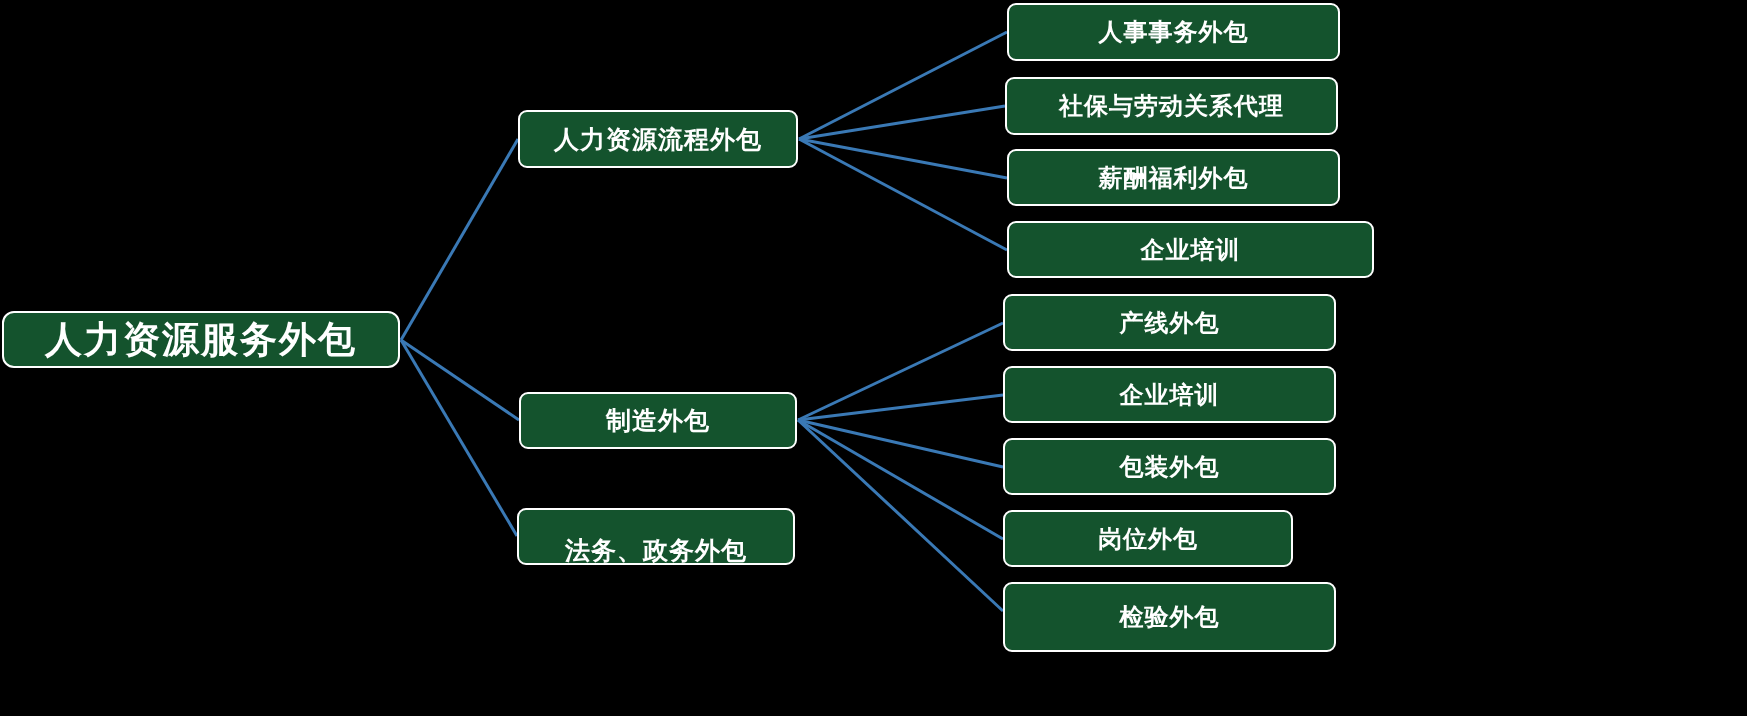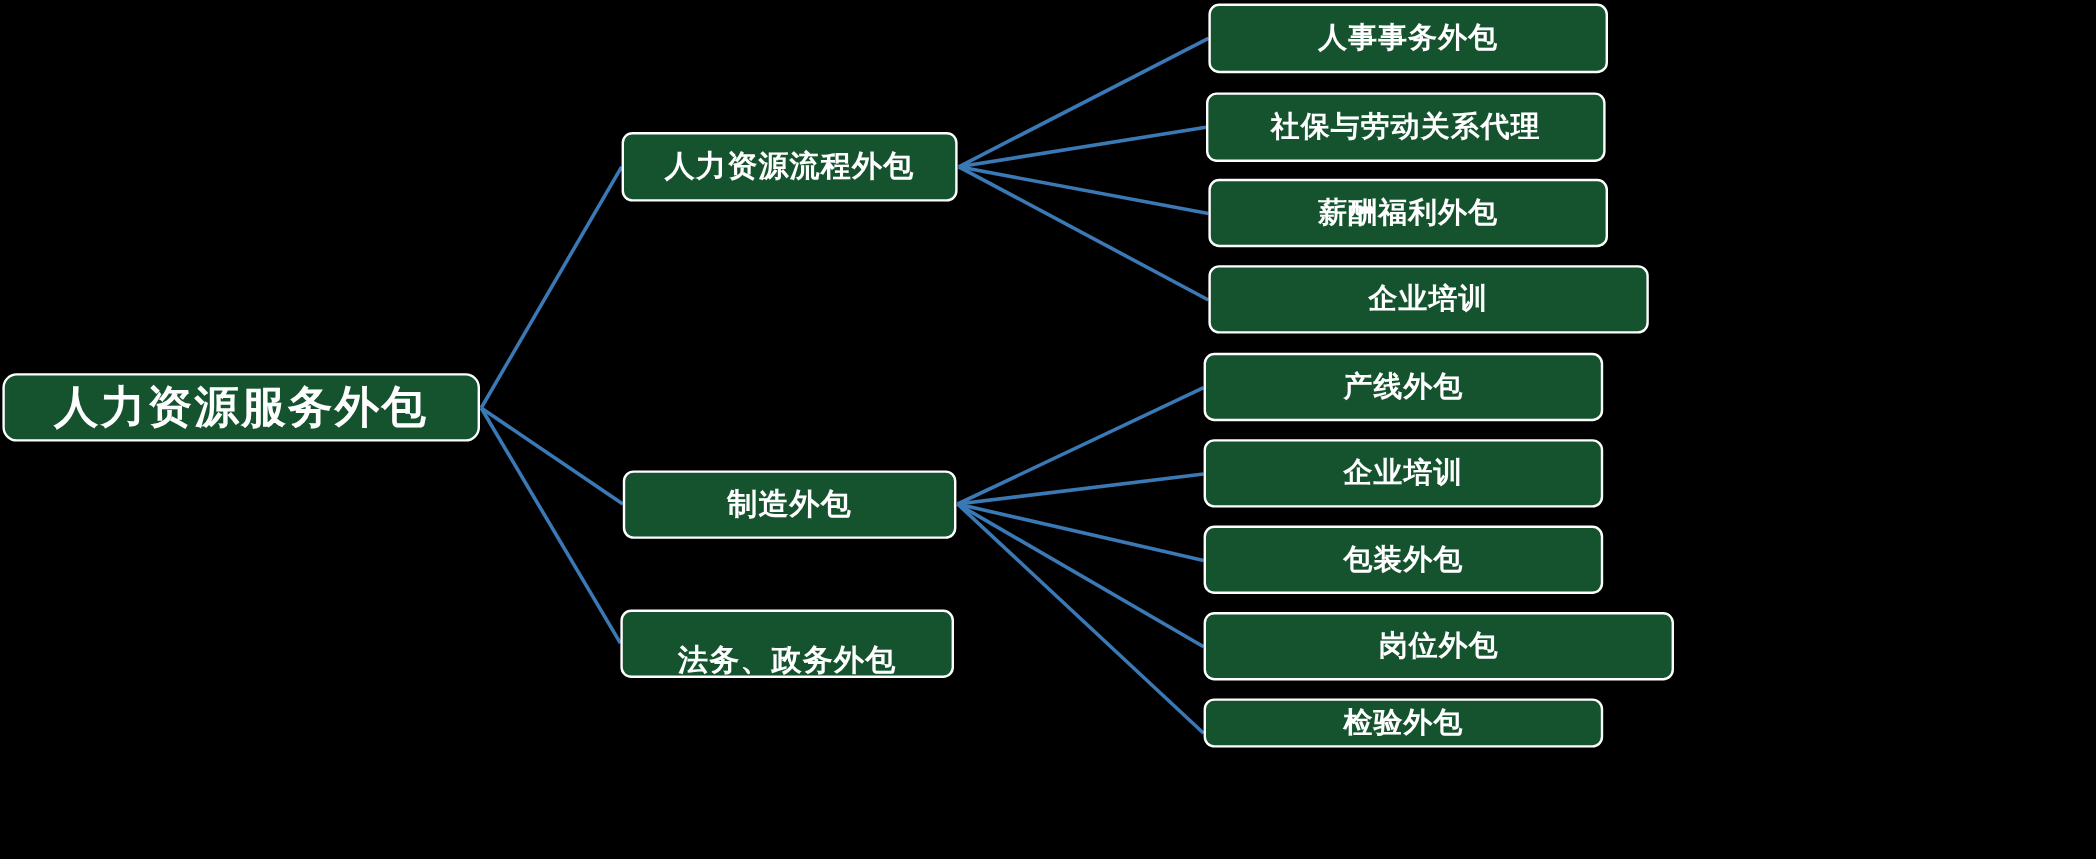--- a/index.html
+++ b/index.html
@@ -108,20 +108,20 @@
 
   <div class="node leaf" style="left: 1003px; top: 294px; width: 333px; height: 57px;">
     <span>产线外包</span>
   </div>
   <div class="node leaf" style="left: 1003px; top: 366px; width: 333px; height: 57px;">
     <span>企业培训</span>
   </div>
   <div class="node leaf" style="left: 1003px; top: 438px; width: 333px; height: 57px;">
     <span>包装外包</span>
   </div>
-  <div class="node leaf" style="left: 1003px; top: 510px; width: 392px; height: 57px;">
+  <div class="node leaf" style="left: 1003px; top: 510px; width: 290px; height: 57px;">
     <span>岗位外包</span>
   </div>
-  <div class="node leaf" style="left: 1003px; top: 582px; width: 333px; height: 41px;">
+  <div class="node leaf" style="left: 1003px; top: 582px; width: 333px; height: 70px;">
     <span>检验外包</span>
   </div>
 
 </div>
 
 </body></html>

